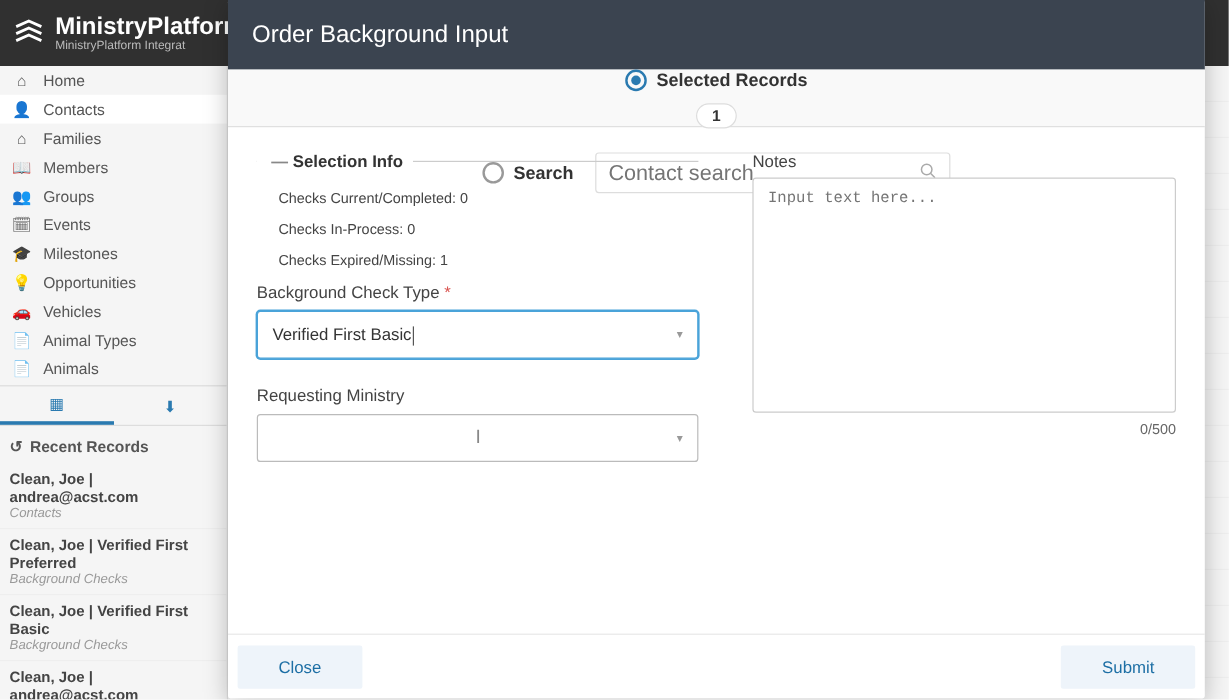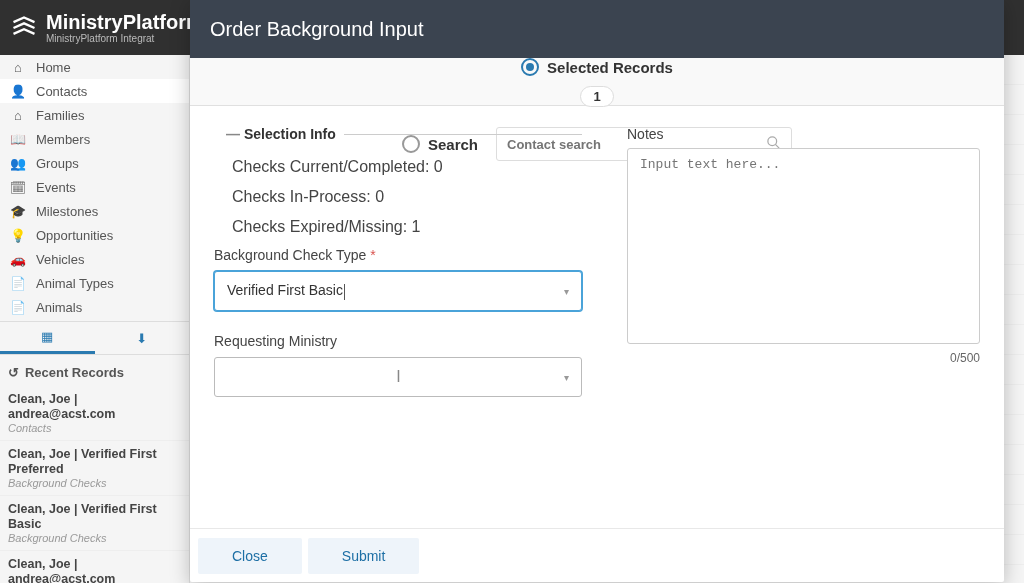--- a/index.html
+++ b/index.html
@@ -36,48 +36,48 @@
 .modal-header { height: 58px; background: #3b4450; color: #fff; display: flex; align-items: center; padding: 0 20px; font-size: 20px; }
 .modal-tabs { height: 48px; border-bottom: 1px solid #e0e0e0; background: #f9f9f9; display: flex; align-items: center; padding: 0 18px; gap: 10px; flex-direction: column; }
 .radio-wrap { display: flex; align-items: center; gap: 8px; cursor: pointer; }
 .radio-circle { width: 18px; height: 18px; border-radius: 50%; border: 2px solid #999; display: inline-flex; align-items: center; justify-content: center; }
 .radio-circle.checked { border-color: #2a7ab0; }
 .radio-dot { width: 8px; height: 8px; border-radius: 50%; background: #2a7ab0; }
 .radio-label { font-weight: bold; color: #333; font-size: 15px; }
 .badge { background: #fff; border: 1px solid #ddd; border-radius: 12px; padding: 2px 12px; font-size: 13px; color: #333; font-weight: bold; }
 .modal-tabs-spacer { flex: 1; }
 .search-box { margin-left: 18px; flex: 0 0 296px; height: 34px; background: #fff; border: 1px solid #ddd; border-radius: 3px; display: flex; align-items: center; padding: 0 10px; }
-.search-box input { flex: 1; border: none; outline: none; font-size: 13px; color: #555; background: transparent; font-weight: bold; }
+.search-box input { flex: 1; border: none; outline: none; font-size: 18px; color: #555; background: transparent; }
 .search-box .sicon { color: #aaa; font-size: 15px; }
 .search-group { display:flex; }
 
 .modal-body { flex: 1; display: flex; padding: 20px 24px 0; gap: 26px; overflow: hidden; }
 .col-left { width: 368px; }
 .col-right { flex: 1; position: relative; margin-left: 19px; }
 
 fieldset.selection { border: none; border-top: 1px solid #ccc; padding-top: 10px; margin-bottom: 5px; }
 fieldset.selection legend { padding: 0 8px 0 12px; font-weight: bold; color: #333; font-size: 14px; margin-left: 0; }
 .sel-minus { display:inline-block; width:12px; text-align:center; margin-right:6px; color:#888; }
-.info-row { font-size: 16px; color: #444; padding: 6px 0 6px 18px; }
+.info-row { font-size: 12px; color: #444; padding: 6px 0 6px 18px; }
 
 .field-label { font-size: 14px; color: #444; margin-bottom: 8px; }
 .req { color: #d9534f; }
 .dropdown { height: 40px; border: 1px solid #bbb; border-radius: 3px; display: flex; align-items: center; padding: 0 12px; cursor: pointer; position: relative; background: #fff; }
 .dropdown.focused { border-color: #4aa3d9; box-shadow: 0 0 0 1px #4aa3d9; }
 .dropdown .value { flex: 1; color: #333; font-size: 14px; }
 .dropdown .caret { color: #999; font-size: 10px; }
 .dropdown.empty .value { color: transparent; }
 .field-block { margin-bottom: 22px; }
 .ibeam { position:absolute; left:50%; top:10px; bottom:10px; width:1px; color:#888; font-size:16px; display:flex; align-items:center; justify-content:center;}
 
 .notes-label { font-size: 14px; color: #444; margin-bottom: 6px; }
 .notes-box { width: 100%; height: 196px; border: 1px solid #ccc; border-radius: 3px; padding: 8px 12px; font-size: 13px; color: #888; resize: none; outline: none; font-family: Liberation Mono, monospace; }
 .char-count { text-align: right; font-size: 12px; color: #666; margin-top: 4px; }
 
-.modal-footer { height: 54px; border-top: 1px solid #e8e8e8; display: flex; justify-content: flex-start; align-items: center; padding: 0 8px; gap: 6px; }
+.modal-footer { height: 54px; border-top: 1px solid #e8e8e8; display: flex; justify-content: space-between; align-items: center; padding: 0 8px; gap: 6px; }
 .btn { height: 36px; padding: 0 34px; border: none; cursor: pointer; font-size: 14px; border-radius: 2px; }
 .btn-close { background: #eef4fa; color: #1d6fa5; }
 .btn-submit { background: #eef4fa; color: #1d6fa5; }
 .text-cursor { display:inline-block; border-right:1px solid #555; height:16px; vertical-align:middle; margin-left:1px; animation:none; }
 </style>
 </head>
 <body>
 
 <div class="top-header">
   <div class="logo-wrap">

